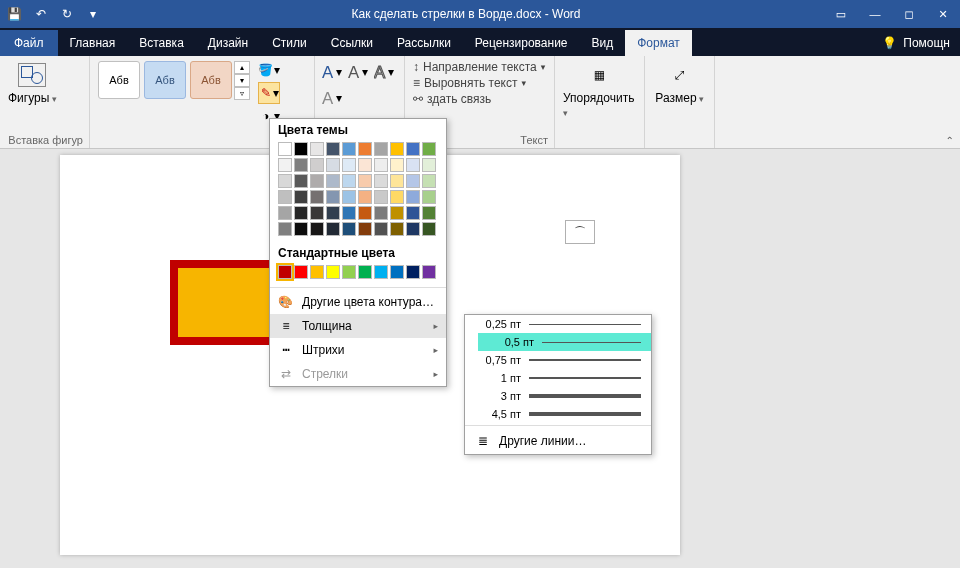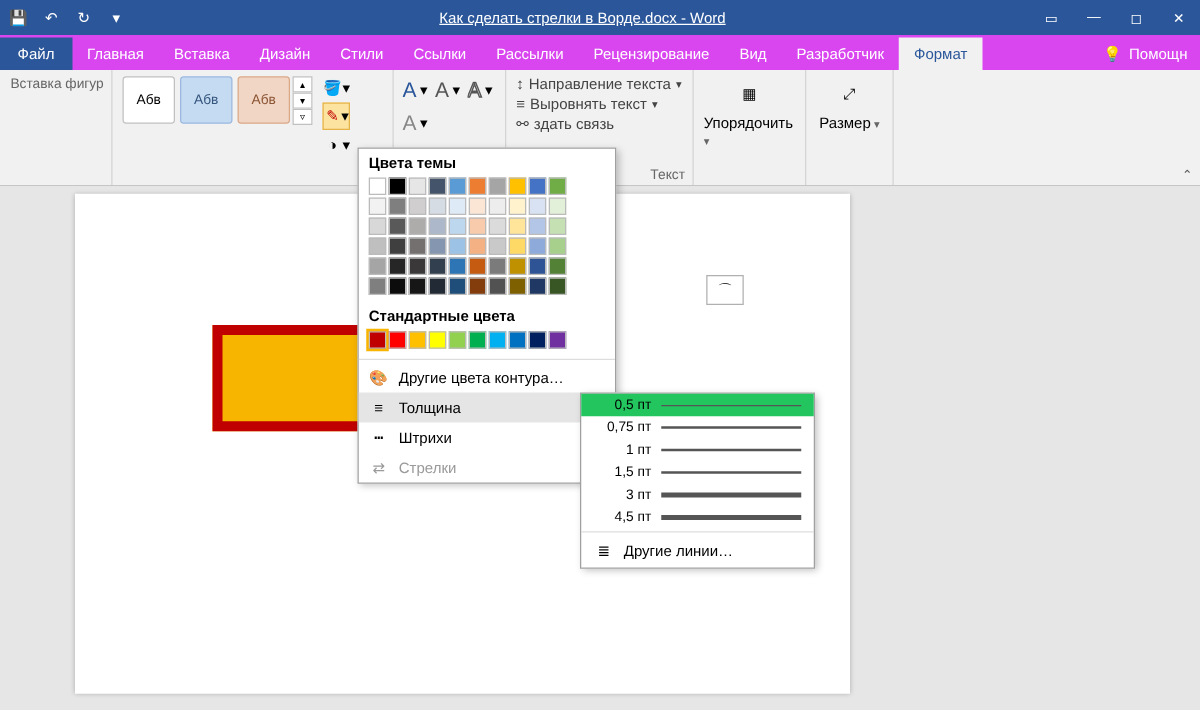--- a/index.html
+++ b/index.html
@@ -1,25 +1,25 @@
 <!DOCTYPE html>
 <html><head>
 <meta charset="utf-8">
 <style>
 * { margin: 0; padding: 0; box-sizing: border-box; font-family: "Segoe UI", Arial, sans-serif; font-size: 12px; }
 body { width: 960px; height: 568px; background: #e6e6e6; overflow: hidden; }
 
 .titlebar { height: 28px; background: #2b579a; color: #fff; display: flex; align-items: center; }
 .titlebar .qat { display: flex; gap: 8px; padding: 0 6px; align-items: center; }
 .titlebar .qat span { width: 18px; text-align: center; cursor: pointer; }
-.titlebar .title { flex: 1; text-align: center; font-size: 12px; text-decoration: underline; }
+.titlebar .title { flex: 1; text-align: center; font-size: 12px; }
 .titlebar .win { display: flex; }
 .titlebar .win span { width: 34px; text-align: center; cursor: pointer; font-size: 11px; }
 
-.ribbon-tabs { height: 28px; background: #d946ef; color: #fff; display: flex; align-items: flex-end; }
+.ribbon-tabs { height: 28px; background: #0f172a; color: #fff; display: flex; align-items: flex-end; }
 .ribbon-tabs .file { padding: 6px 14px; background: #2b579a; cursor: pointer; }
 .ribbon-tabs .tab { padding: 6px 12px; cursor: pointer; }
 .ribbon-tabs .tab.active { background: #f1f1f1; color: #2b579a; }
 .ribbon-tabs .tell { margin-left: auto; padding: 6px 10px; display: flex; align-items: center; gap: 6px; }
 
 .ribbon { height: 93px; background: #f1f1f1; border-bottom: 1px solid #c6c6c6; display: flex; position: relative; }
 .group { display: flex; flex-direction: column; border-right: 1px solid #d4d4d4; padding: 3px 6px 2px 6px; }
 .group-body { flex: 1; display: flex; align-items: flex-start; gap: 4px; }
 .group-label { text-align: right; color: #666; font-size: 11px; padding-top: 2px; }
 
@@ -48,34 +48,34 @@
 .ribbon-collapse { position:absolute; right:6px; bottom:2px; font-size:10px; color:#555; cursor:pointer; }
 
 .doc-area { position:absolute; top: 149px; left:0; right:0; bottom:0; background:#e6e6e6; padding: 6px 0 0 60px; }
 .page { width: 620px; height: 400px; background:#fff; box-shadow: 0 0 4px rgba(0,0,0,0.25); position:relative; }
 .shape-rect { position:absolute; left:110px; top:105px; width:185px; height:85px; background:#f7b500; border:8px solid #c00000; }
 .shape-arrow { position:absolute; left:300px; top:200px; width:0; height:0; border-left:20px solid #c00000; border-top:10px solid transparent; border-bottom:10px solid transparent; }
 .shape-float { position:absolute; left:505px; top:65px; width:30px; height:24px; border:1px solid #b0b0b0; background:#fff; display:flex; align-items:center; justify-content:center; cursor:pointer; }
 
 
 .dropdown { position:absolute; background:#fff; border:1px solid #a0a0a0; box-shadow:2px 2px 6px rgba(0,0,0,0.25); font-size:12px; z-index:50; }
-.outline-menu { left: 286px; top: 118px; width: 207px; }
+.outline-menu { left: 269px; top: 118px; width: 178px; }
 .section-title { font-weight:bold; padding:4px 8px 2px 8px; }
 .swatch-grid { display:grid; grid-template-columns: repeat(10, 14px); gap:2px; padding:3px 8px 6px 8px; }
 .swatch { width:14px; height:14px; border:1px solid #bbb; cursor:pointer; }
 .swatch.sel { outline:2px solid #f7b500; }
 .menu-item { display:flex; align-items:center; gap:8px; padding:4px 8px; cursor:pointer; }
 .menu-item.hover, .menu-item:hover { background:#e5e5e5; }
 .menu-item .submenu-arrow { margin-left:auto; font-size:9px; color:#666; }
 .menu-sep { height:1px; background:#ddd; margin:2px 0; }
 .menu-item.disabled { color:#9a9a9a; cursor:default; }
 
 .weight-menu { left: 464px; top: 314px; width: 188px; }
 .weight-row { display:flex; align-items:center; gap:8px; padding:3px 10px; cursor:pointer; }
-.weight-row.hover { background:#22c55e; }
+.weight-row.hover { background:#5eead4;margin-left:13px; }
 .weight-row.active { background:#bfbfbf; }
 .weight-row .label { width:46px; text-align:right; font-size:11px; }
 .weight-row .line { flex:1; background:#555; }
 .weight-menu .menu-item { padding:5px 10px; }
 
 .ic { width:16px; height:16px; display:inline-flex; align-items:center; justify-content:center; }
 .ic.pen { color:#c00000; }
 .ic.noline { border:1px solid #888; }
 </style>
 </head>
@@ -100,31 +100,38 @@
 <div class="ribbon-tabs">
   <div class="file">Файл</div>
   <div class="tab">Главная</div>
   <div class="tab">Вставка</div>
   <div class="tab">Дизайн</div>
   <div class="tab">Стили</div>
   <div class="tab">Ссылки</div>
   <div class="tab">Рассылки</div>
   <div class="tab">Рецензирование</div>
   <div class="tab">Вид</div>
-  <div class="tab">Разработчик</div>
   <div class="tab active">Формат</div>
   <div class="tell">
     <span>💡</span>
     <span>Помощн</span>
   </div>
 </div>
 
 <div class="ribbon">
 
   <div class="group" style="width:90px">
+    <div class="group-body">
+      <div class="big-btn">
+        <span class="ico">
+            <span class="shapes-ico"></span>
+          </span>
+        <span class="dropdown-arrow">Фигуры</span>
+      </div>
+    </div>
     <div class="group-label">Вставка фигур</div>
   </div>
 
   <div class="group" style="width:225px">
     <div class="group-body">
       <div class="style-gallery">
         <div class="style-chip">Абв</div>
         <div class="style-chip blue">Абв</div>
         <div class="style-chip brown">Абв</div>
         <div class="gallery-scroll">
@@ -306,35 +313,35 @@
     </div>
   <div class="menu-item disabled">
       <span class="ic">⇄</span>
       <span>Стрелки</span>
       <span class="submenu-arrow">▸</span>
     </div>
 </div>
 
 <div class="dropdown weight-menu">
   <div id="weights">
+      <div class="weight-row">
+        <span class="label">0,25 пт</span>
+        <span class="line" style="height: 0.5px;"></span>
+      </div>
       <div class="weight-row hover">
         <span class="label">0,5 пт</span>
         <span class="line" style="height: 1px;"></span>
       </div>
       <div class="weight-row">
         <span class="label">0,75 пт</span>
         <span class="line" style="height: 1.3px;"></span>
       </div>
       <div class="weight-row">
         <span class="label">1 пт</span>
         <span class="line" style="height: 1.6px;"></span>
-      </div>
-      <div class="weight-row">
-        <span class="label">1,5 пт</span>
-        <span class="line" style="height: 2px;"></span>
       </div>
       <div class="weight-row">
         <span class="label">3 пт</span>
         <span class="line" style="height: 3.2px;"></span>
       </div>
       <div class="weight-row">
         <span class="label">4,5 пт</span>
         <span class="line" style="height: 4.2px;"></span>
       </div>
     </div>

